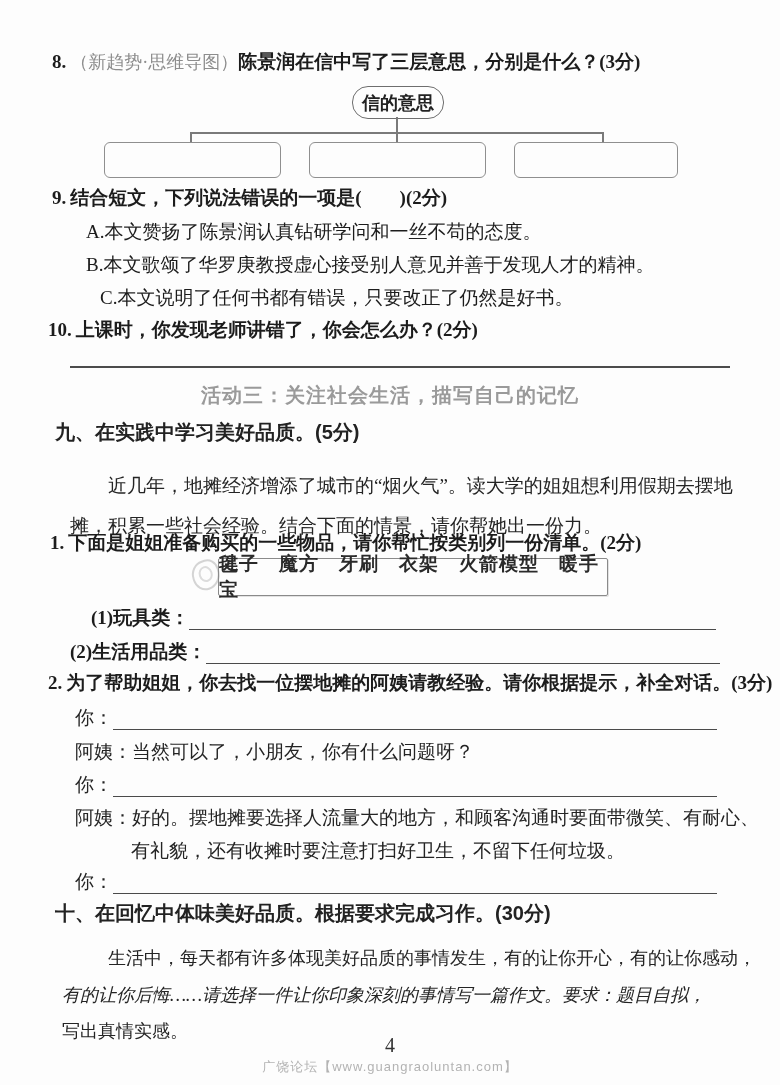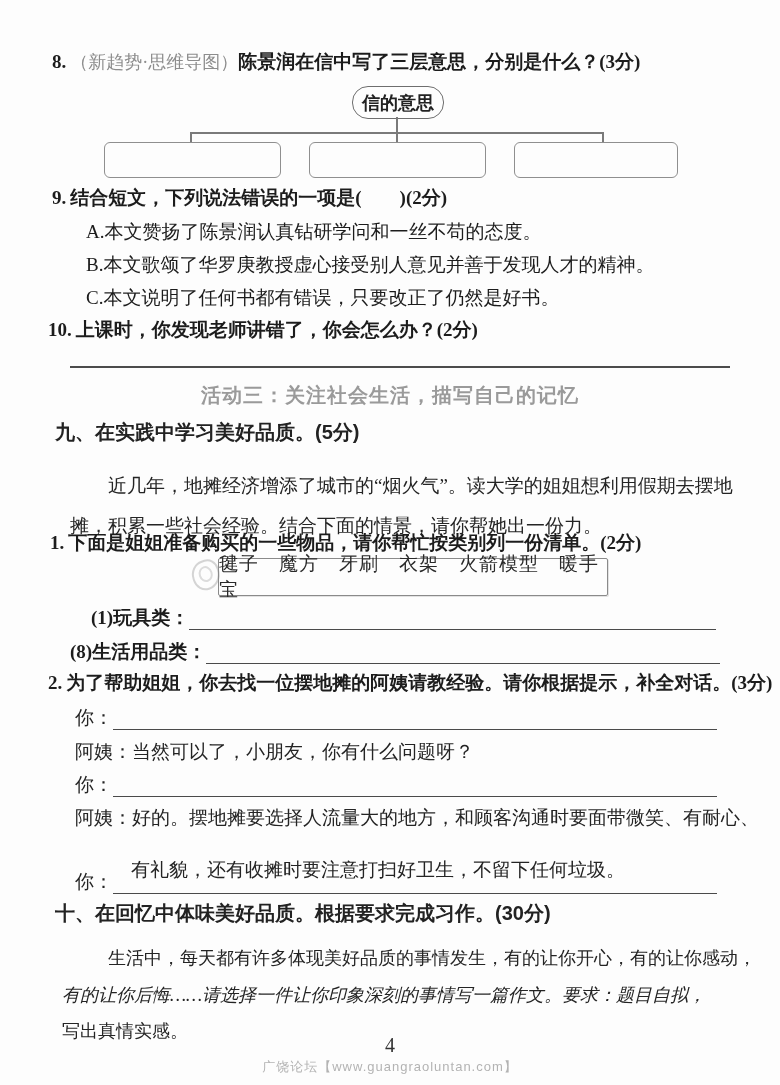--- a/index.html
+++ b/index.html
@@ -20,21 +20,21 @@
   .kai{font-size:19px;line-height:24px;white-space:nowrap;color:#242424;font-family:"Liberation Serif","DejaVu Serif",serif;}
   .essay{font-size:18px;line-height:24px;white-space:nowrap;color:#242424;margin-top:8px;}
   .sec-title{font-family:"Liberation Sans","DejaVu Sans",sans-serif;font-weight:bold;font-size:20px;line-height:25px;white-space:nowrap;color:#222;}
   .act-header{font-family:"Liberation Sans","DejaVu Sans",sans-serif;font-weight:bold;font-size:20px;color:#9a9a9a;text-align:center;width:100%;letter-spacing:1px;}
   .rule{height:2px;background:#4c4c4c;}
   .node{border:1.4px solid #8f8f8f;border-radius:6px;background:#fdfdfd;}
   .root-node{border:1.5px solid #6e6e6e;border-radius:16px;display:flex;align-items:center;justify-content:center;
     font-size:18px;font-weight:bold;color:#222;}
   .cline{background:#7a7a7a;}
   .itembox{border:1.2px solid #8a8a8a;border-radius:2px;display:flex;align-items:center;justify-content:center;
-    font-size:19px;font-weight:normal;color:#2a2a2a;letter-spacing:1px;box-shadow:1px 1px 0 #e2e2e2;}
+    font-size:19px;font-weight:bold;color:#2a2a2a;letter-spacing:1px;box-shadow:1px 1px 0 #e2e2e2;}
   .deco{width:24px;height:26px;border:2px solid #d4d4d4;border-radius:50% 40% 55% 45%;transform:rotate(-18deg);}
   .deco:after{content:"";display:block;width:10px;height:12px;border:2px solid #dcdcdc;border-radius:50%;margin:4px auto;}
   .blankrow{display:flex;align-items:flex-end;height:26px;}
   .blankrow .lbl{font-size:19px;line-height:24px;white-space:nowrap;}
   .blankrow .fill{flex:1;border-bottom:1.6px solid #4a4a4a;height:22px;}
   .pagenum{font-size:20px;color:#333;text-align:center;width:100%;}
   .watermark{font-size:13px;color:#b3b3b3;text-align:center;width:100%;letter-spacing:1px;font-family:"Liberation Sans","DejaVu Sans",sans-serif;}
 </style>
 </head>
 <body>
@@ -55,21 +55,21 @@
   <div class="abs cline" style="left:602px;top:132px;width:1.5px;height:11px;"></div>
   <div class="abs node" style="left:104px;top:142px;width:175px;height:34px;"></div>
   <div class="abs node" style="left:309px;top:142px;width:175px;height:34px;"></div>
   <div class="abs node" style="left:514px;top:142px;width:162px;height:34px;"></div>
 
   <div class="abs qline" style="left:52px;top:186px;">
     <span class="qnum">9.</span><span>结合短文，下列说法错误的一项是(　　)(2分)</span>
   </div>
   <div class="abs opt" style="left:86px;top:220px;">A.本文赞扬了陈景润认真钻研学问和一丝不苟的态度。</div>
   <div class="abs opt" style="left:86px;top:253px;">B.本文歌颂了华罗庚教授虚心接受别人意见并善于发现人才的精神。</div>
-  <div class="abs opt" style="left:86px;top:286px;text-align:center;">C.本文说明了任何书都有错误，只要改正了仍然是好书。</div>
+  <div class="abs opt" style="left:100px;top:286px;text-align:center;">C.本文说明了任何书都有错误，只要改正了仍然是好书。</div>
 
   <div class="abs qline" style="left:48px;top:318px;">
     <span class="qnum">10.</span><span>上课时，你发现老师讲错了，你会怎么办？(2分)</span>
   </div>
 
   <div class="abs rule" style="left:70px;top:366px;width:660px;"></div>
   <div class="abs act-header" style="left:0;top:382px;">活动三：关注社会生活，描写自己的记忆</div>
 
   <div class="abs sec-title" style="left:55px;top:420px;">九、在实践中学习美好品质。(5分)</div>
   <div class="abs kai" style="left:108px;top:474px;">近几年，地摊经济增添了城市的“烟火气”。读大学的姐姐想利用假期去摆地</div>
@@ -82,39 +82,39 @@
   <div class="abs deco" style="left:192px;top:560px;"></div>
   <div class="abs itembox" style="left:218px;top:558px;width:388px;height:36px;">
     <span>毽子　魔方　牙刷　衣架　火箭模型　暖手宝</span>
   </div>
 
   <div class="abs blankrow" style="left:70px;top:604px;width:646px;">
     <span class="lbl" style="font-weight:bold;margin-left:21px;">(1)玩具类：</span>
     <div class="fill"></div>
   </div>
   <div class="abs blankrow" style="left:70px;top:638px;width:650px;">
-    <span class="lbl" style="font-weight:bold;">(8)生活用品类：</span>
+    <span class="lbl" style="font-weight:bold;">(2)生活用品类：</span>
     <div class="fill"></div>
   </div>
 
   <div class="abs qline" style="left:48px;top:671px;">
     <span class="qnum">2.</span><span>为了帮助姐姐，你去找一位摆地摊的阿姨请教经验。请你根据提示，补全对话。(3分)</span>
   </div>
 
   <div class="abs blankrow" style="left:75px;top:704px;width:642px;">
     <span class="lbl kai">你：</span>
     <div class="fill"></div>
   </div>
   <div class="abs kai" style="left:75px;top:740px;">阿姨：当然可以了，小朋友，你有什么问题呀？</div>
   <div class="abs blankrow" style="left:75px;top:771px;width:642px;">
     <span class="lbl kai">你：</span>
     <div class="fill"></div>
   </div>
   <div class="abs kai" style="left:75px;top:806px;">阿姨：好的。摆地摊要选择人流量大的地方，和顾客沟通时要面带微笑、有耐心、</div>
-  <div class="abs kai" style="left:131px;top:839px;margin-top:19px;">有礼貌，还有收摊时要注意打扫好卫生，不留下任何垃圾。</div>
+  <div class="abs kai" style="left:131px;top:839px;">有礼貌，还有收摊时要注意打扫好卫生，不留下任何垃圾。</div>
   <div class="abs blankrow" style="left:75px;top:868px;width:642px;">
     <span class="lbl kai">你：</span>
     <div class="fill"></div>
   </div>
 
   <div class="abs sec-title" style="left:55px;top:901px;">十、在回忆中体味美好品质。根据要求完成习作。(30分)</div>
   <div class="abs essay" style="left:108px;top:938px;">生活中，每天都有许多体现美好品质的事情发生，有的让你开心，有的让你感动，</div>
   <div class="abs essay" style="left:62px;top:975px;font-style:italic;">有的让你后悔……请选择一件让你印象深刻的事情写一篇作文。要求：题目自拟，</div>
   <div class="abs essay" style="left:62px;top:1011px;">写出真情实感。</div>
 

